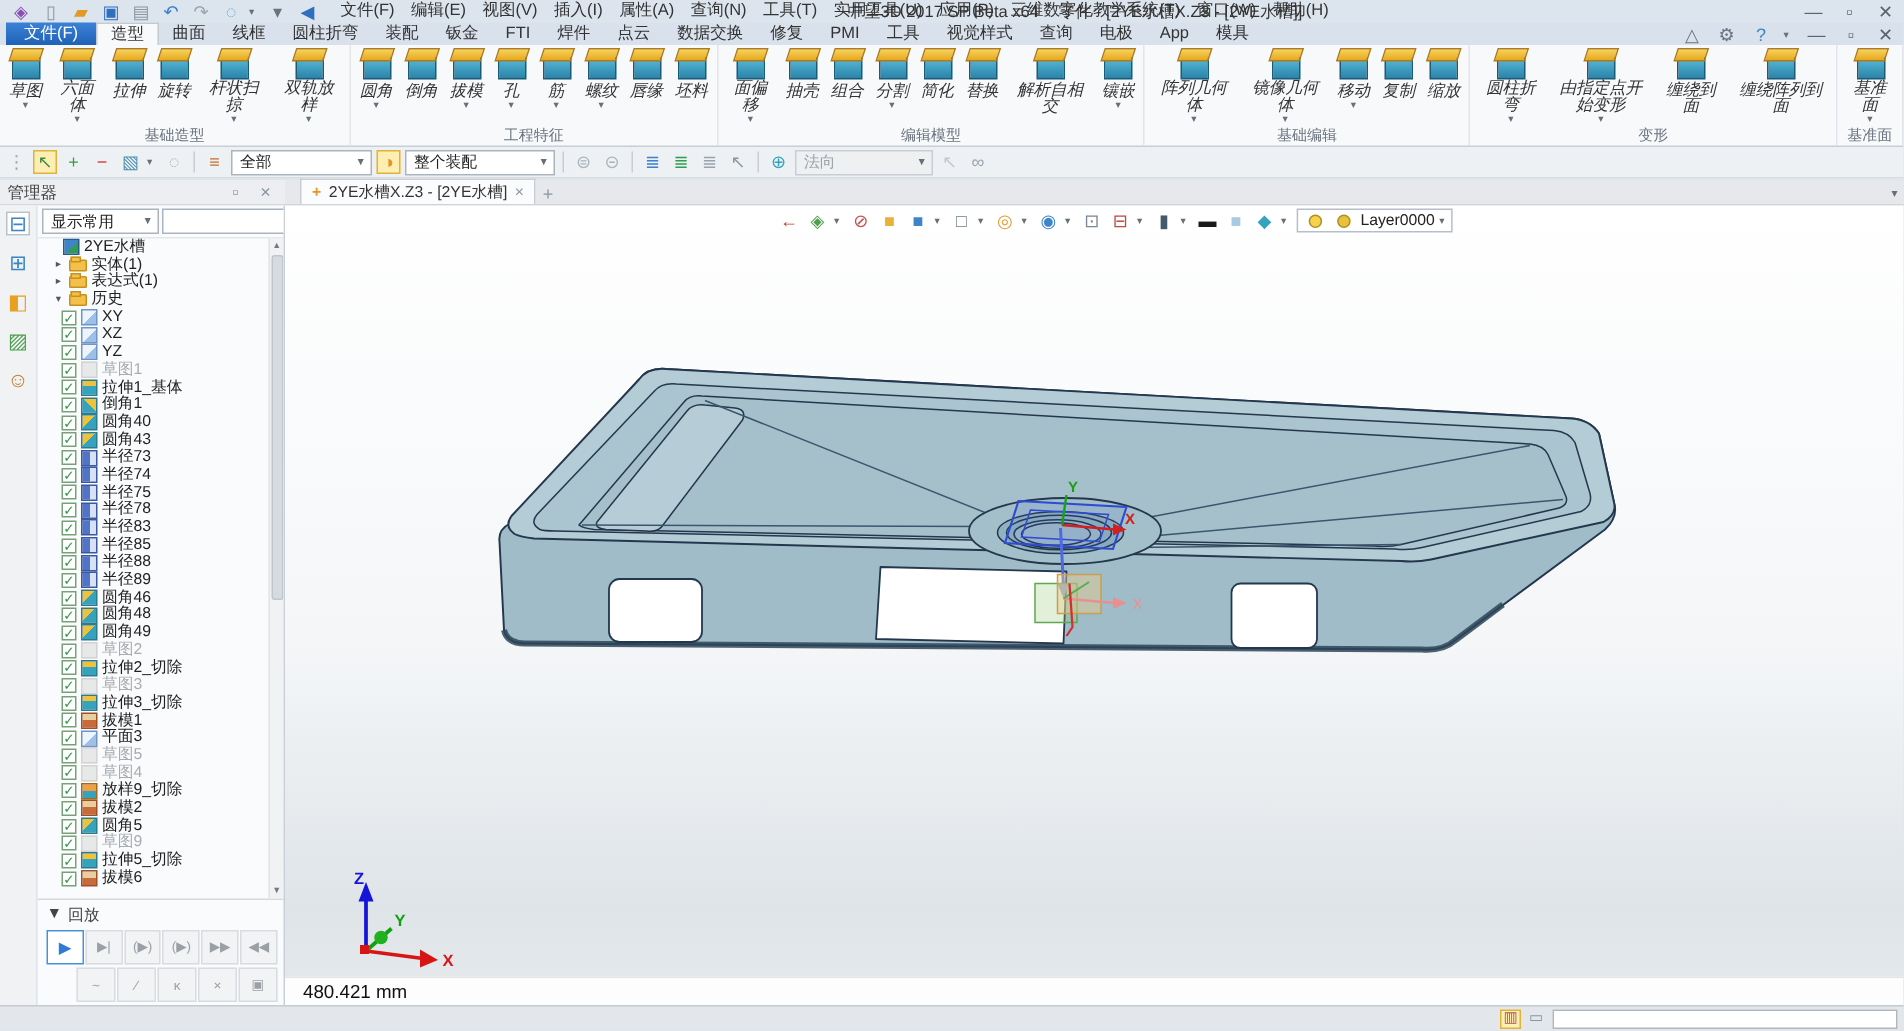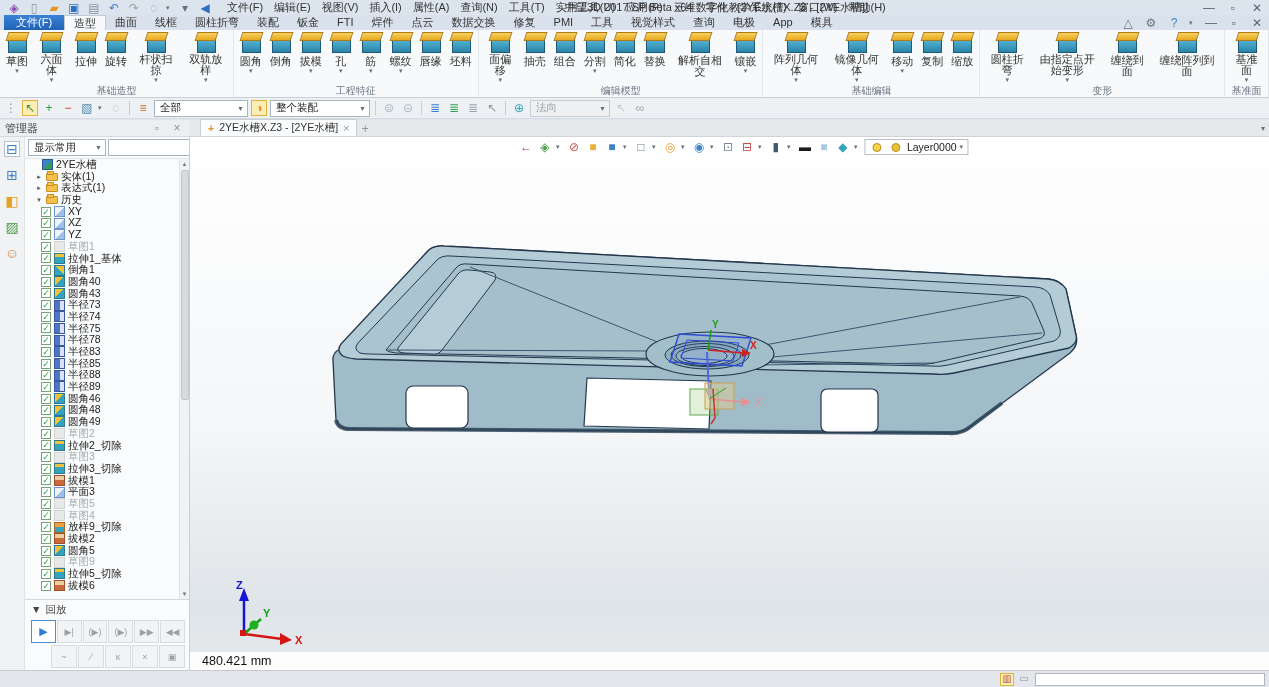--- a/index.html
+++ b/index.html
@@ -24,21 +24,21 @@
     color:#fff; font-size:11px; line-height:15px; margin-left:4px; }
   #ribtabs { display:flex; height:15px; }
   #ribtabs span { padding:0 9px; font-size:11px; line-height:15px; color:#333; cursor:default; }
   #ribtabs span.active { background:#f7f9fa; border:1px solid #c2cad2; border-bottom:none; }
   #ribright { position:absolute; right:4px; top:15px; height:15px; display:flex; gap:7px; align-items:center; }
 
   
   #ribbon { position:absolute; top:30px; left:0; right:0; height:68px;
     background:#f7f9fa; border-bottom:1px solid #c9cfd6; display:flex; }
   .rgroup { display:flex; flex-direction:column; border-right:1px solid #e2e6ea; height:100%; }
-  .rbtns { display:flex; align-items:flex-start; padding:1px 2px 0 2px; height:54px; }
+  .rbtns { display:flex; align-items:flex-start; padding:1px 2px 0 2px; height:54px;font-style:italic; }
   .rbtn { display:flex; flex-direction:column; align-items:center; height:53px; padding:0 3px; cursor:default; }
   .cube { width:24px; height:23px; position:relative; display:block; }
   .cube::after { content:""; position:absolute; left:2px; top:1px; width:19px; height:7px;
     background:linear-gradient(180deg,#f6d35c,#e8a820); border:1px solid #b07a18; transform:skewX(-18deg); }
   .cube::before { content:""; position:absolute; left:3px; top:7px; width:17px; height:13px;
     background:linear-gradient(180deg,#58b8d8,#2a84a8); border:1px solid #1c5a78; }
   .rlab { font-size:11px; line-height:11px; text-align:center; max-width:64px; margin-top:2px; color:#333; }
   .rcar { height:8px; font-size:7px; line-height:8px; color:#66707a; }
   .rgname { height:13px; text-align:center; font-size:10px; color:#6a7380; line-height:13px; }
 
@@ -440,21 +440,21 @@
   <span class="icrow">
       <span class="ic" style="color: rgb(61, 127, 208);">≣</span>
       <span class="ic" style="color: rgb(47, 158, 80);">≣</span>
       <span class="ic" style="color: rgb(154, 164, 174);">≣</span>
       <span class="ic" style="color: rgb(138, 150, 162);">↖</span>
     </span>
   <span class="vsep"></span>
   <span class="icrow">
       <span class="ic" style="color: rgb(53, 163, 189);">⊕</span>
     </span>
-  <div class="dd dis" style="width:80px">
+  <div class="dd dis" style="width:92px">
     <span>法向</span>
       <span class="dda">▼</span>
   </div>
   <span class="icrow">
       <span class="ic" style="color: rgb(192, 200, 208);">↖</span>
       <span class="ic" style="color: rgb(154, 164, 174);">∞</span>
     </span>
 </div>
 
 <div id="mgr-header">

